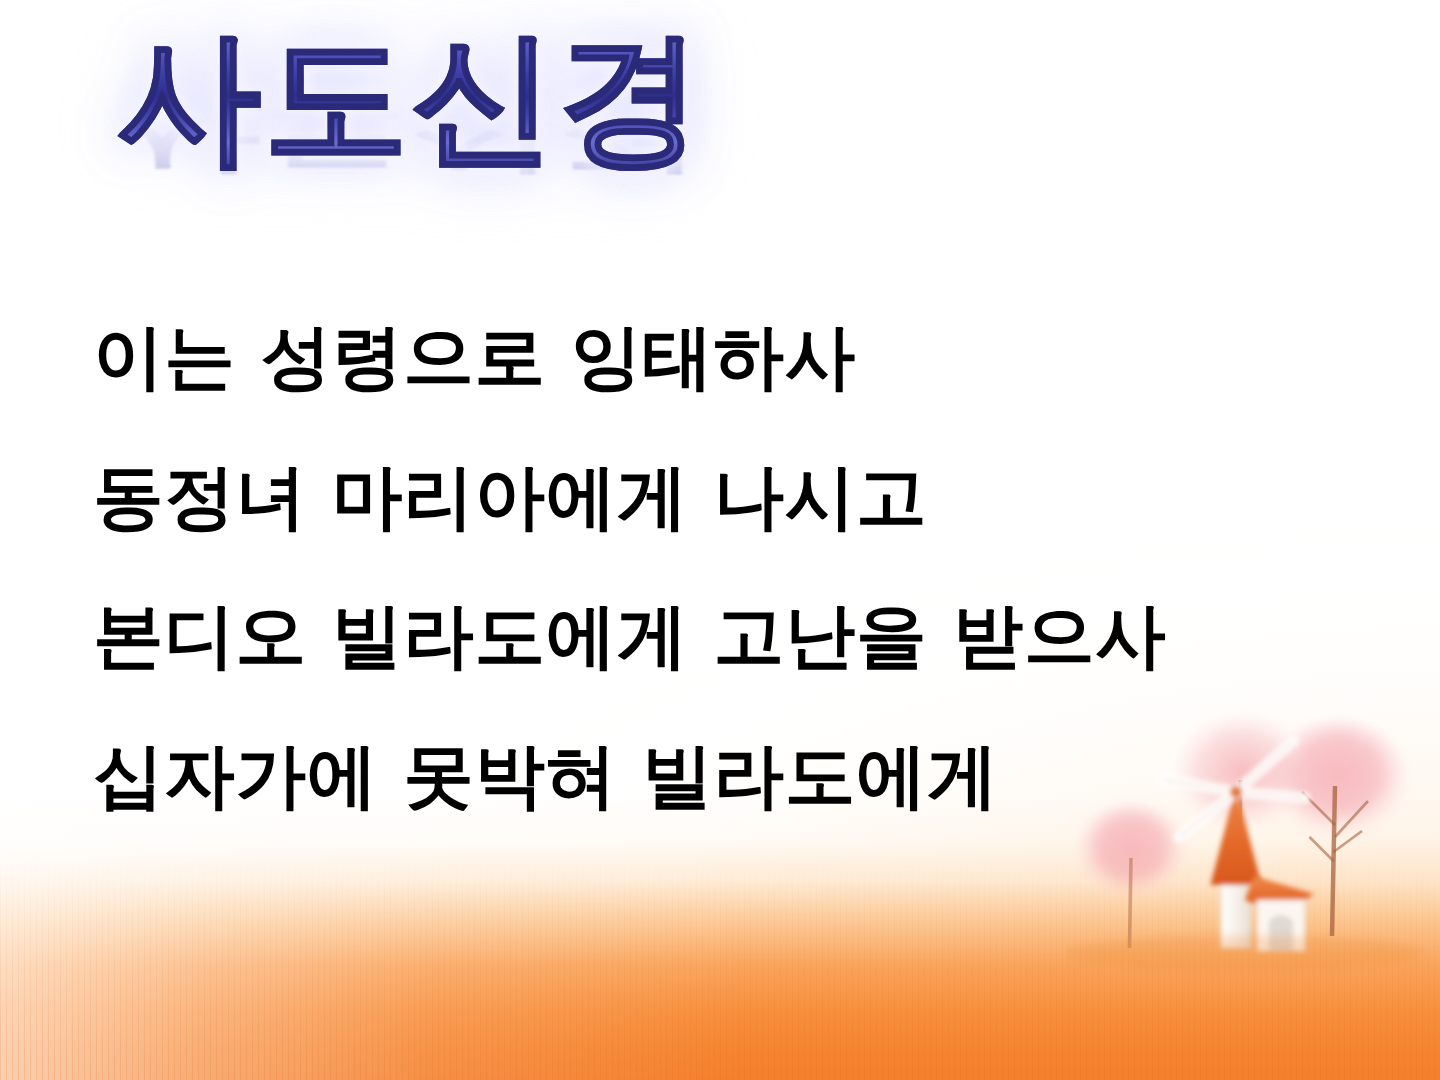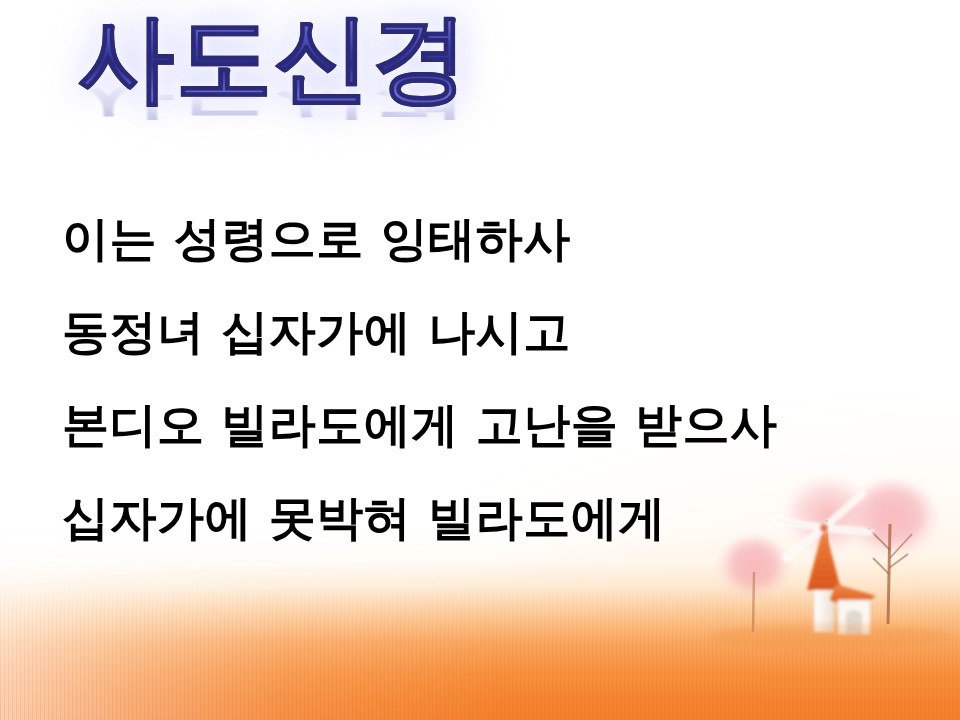--- a/index.html
+++ b/index.html
@@ -104,21 +104,21 @@
   
   .title-wrap {
     position: absolute;
     left: 78px;
     top: 18px;
     width: 430px;
     height: 165px;
   }
   .wordart,
   .wordart-reflection {
-    font-family: Liberation Mono, monospace;
+    font-family: Liberation Sans, sans-serif;
     font-size: 96px;
     font-weight: 700;
     letter-spacing: 2px;
     line-height: 1;
     white-space: nowrap;
   }
   .wordart {
     position: absolute;
     left: 0;
     top: 0;
@@ -258,18 +258,18 @@
     </svg>
   </div>
 
   <div class="title-wrap">
     <div class="wordart-reflection">사도신경</div>
     <div class="wordart">사도신경</div>
   </div>
 
   <div class="creed-body">
     <div class="creed-line">이는 성령으로 잉태하사</div>
-    <div class="creed-line">동정녀 십자가에 나시고</div>
+    <div class="creed-line">동정녀 마리아에게 나시고</div>
     <div class="creed-line">본디오 빌라도에게 고난을 받으사</div>
     <div class="creed-line">십자가에 못박혀 빌라도에게</div>
   </div>
 
 </div>
 
 </body></html>

